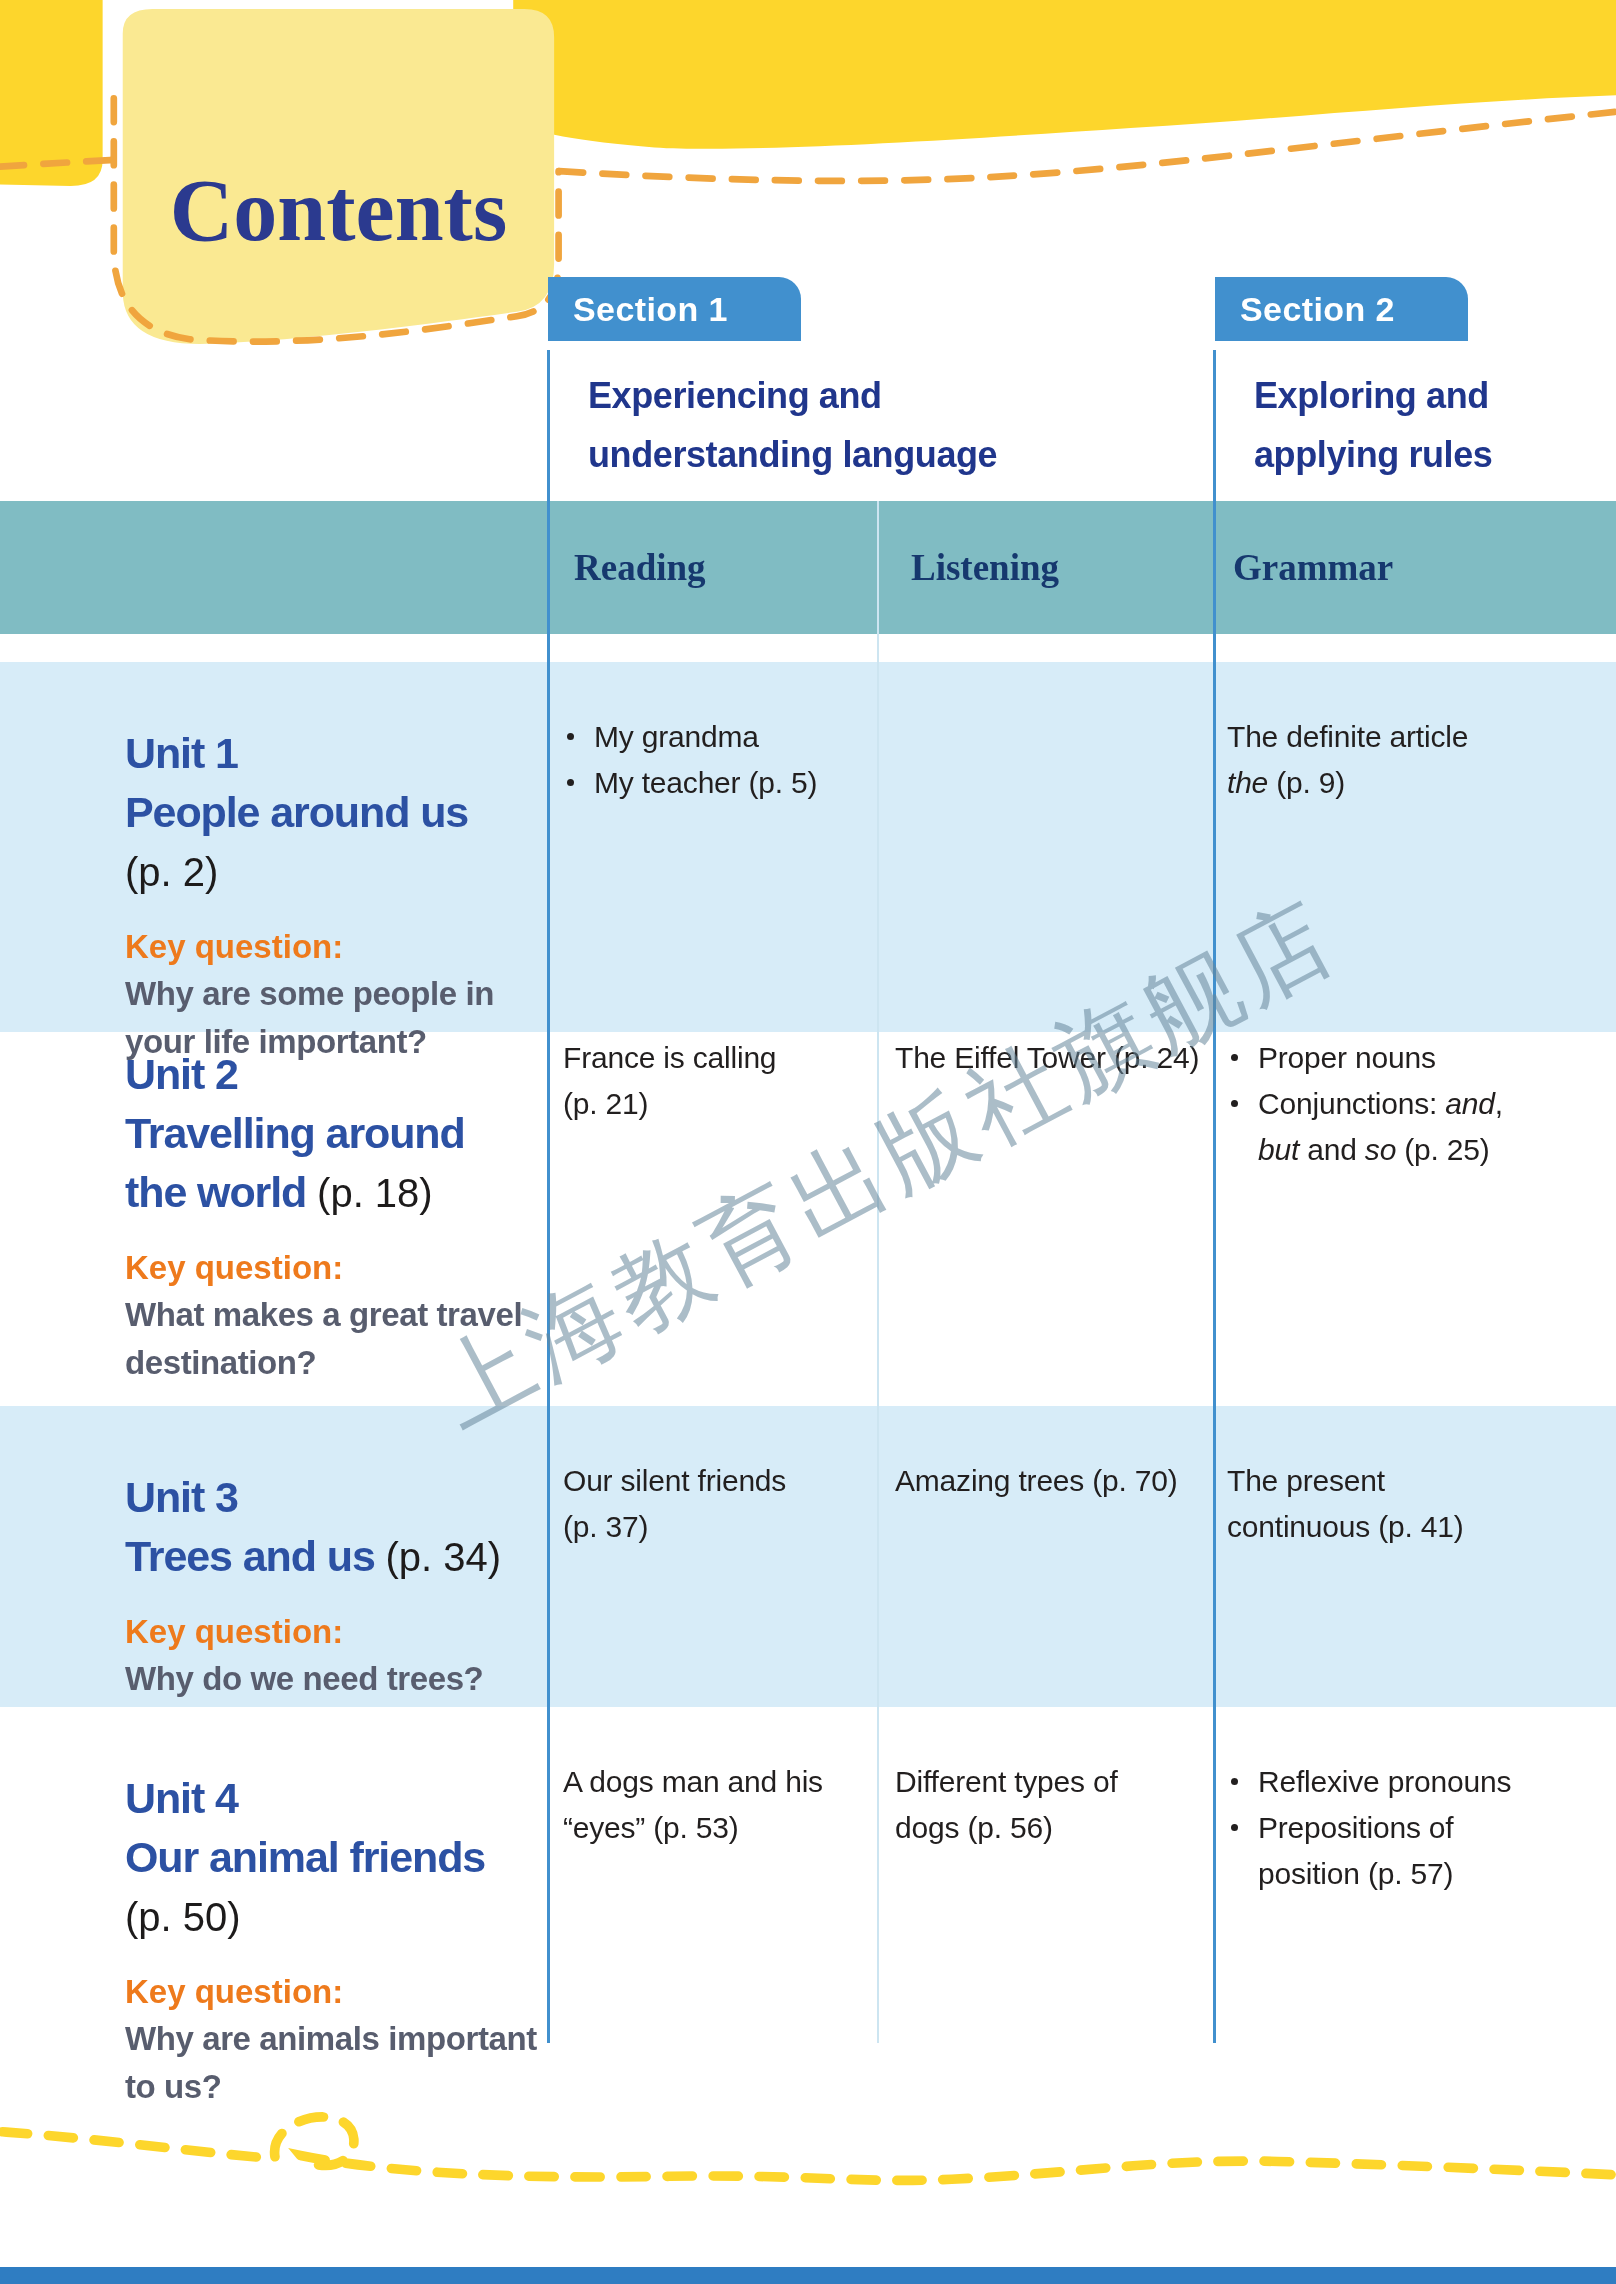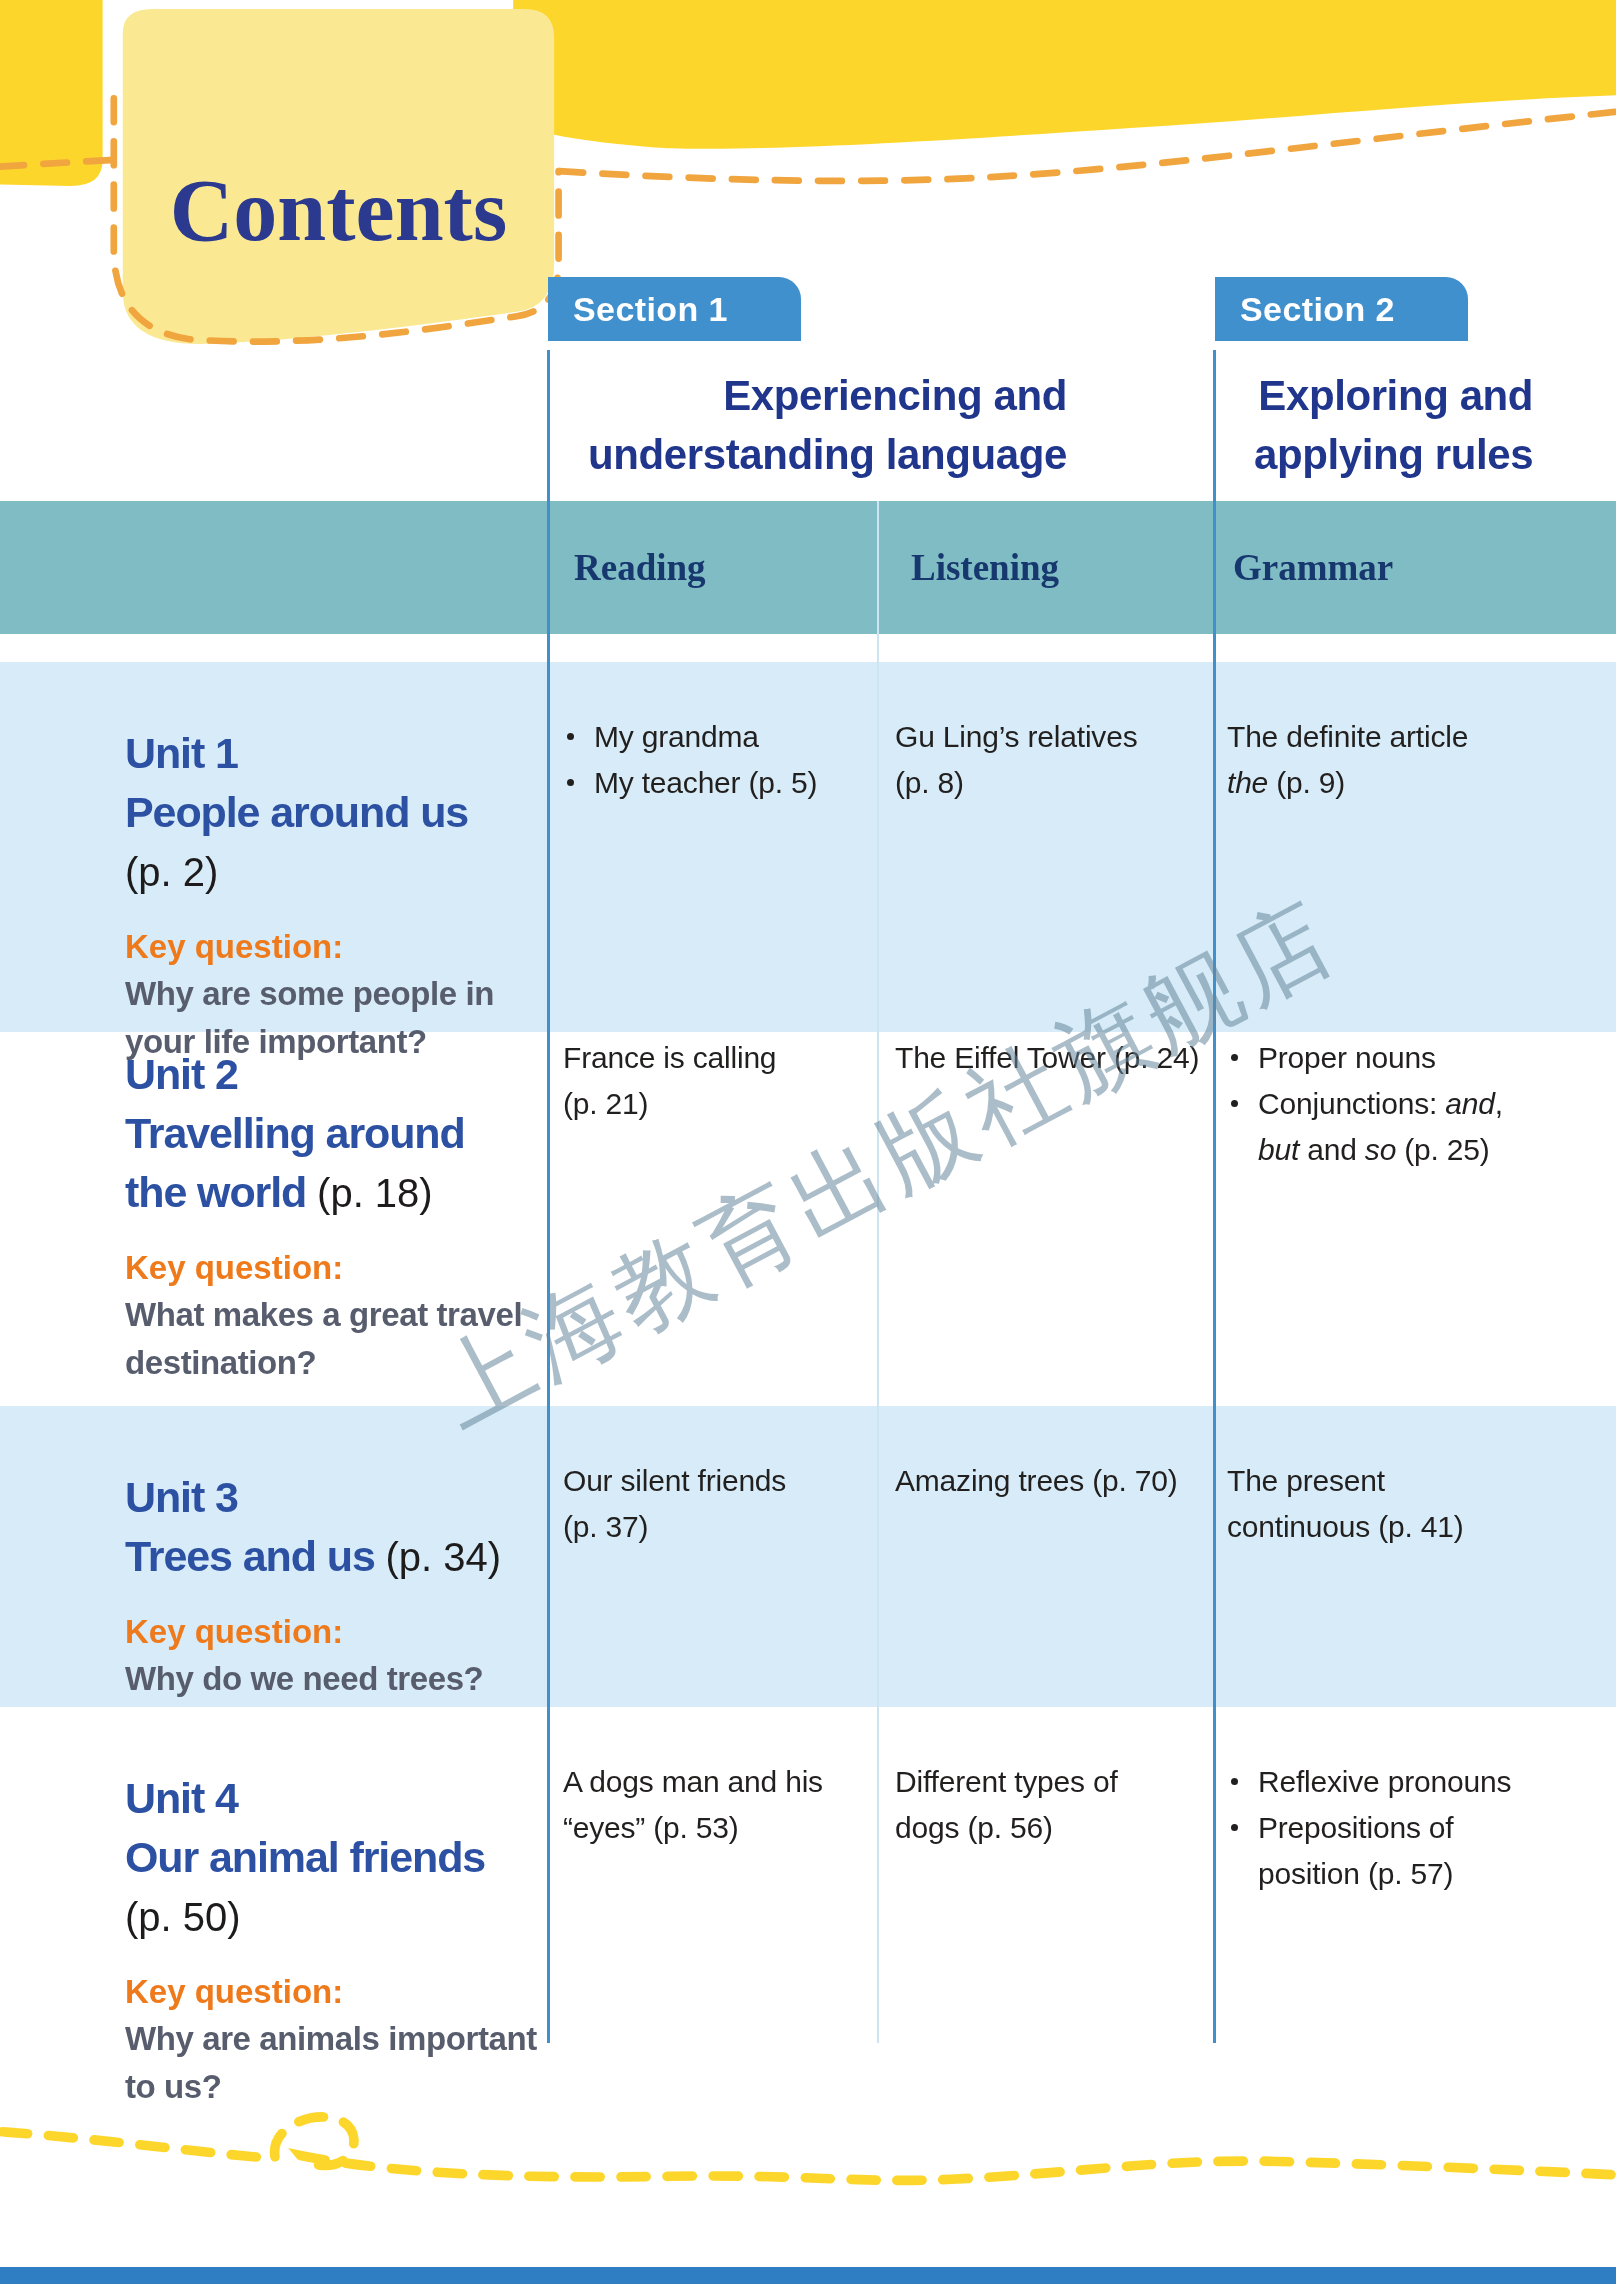--- a/index.html
+++ b/index.html
@@ -10,22 +10,22 @@
 
   
   .contents-title{position:absolute;left:123px;top:160px;width:431px;text-align:center;
     font-family:"Liberation Serif",serif;font-weight:bold;font-size:88px;color:#2b3a8f;}
 
   
   .secbox{position:absolute;top:277px;height:64px;width:253px;background:#4190ce;
     border-radius:0 22px 0 0;color:#ffffff;font-weight:bold;font-size:34px;
     display:flex;align-items:center;padding-left:25px;box-sizing:border-box;letter-spacing:0.4px;}
   .secbox.s1{left:548px;} .secbox.s2{left:1215px;}
-  .subtitle{position:absolute;top:366px;font-size:42px;font-weight:bold;color:#20368c;
-    line-height:59px;letter-spacing:-0.4px;text-align:right;}
+  .subtitle{position:absolute;top:366px;font-size:36px;font-weight:bold;color:#20368c;
+    line-height:59px;letter-spacing:-0.4px;}
   .subtitle.s1{left:588px;} .subtitle.s2{left:1254px;}
 
   
   .band{position:absolute;left:0;top:501px;width:1617px;height:133px;background:#80bcc3;}
   .colhead{position:absolute;top:501px;height:133px;display:flex;align-items:center;
     font-family:"Liberation Serif",serif;font-weight:bold;font-size:37px;color:#16386e;}
   .colhead.reading{left:574px;} .colhead.listening{left:911px;} .colhead.grammar{left:1233px;}
 
   
   .vline{position:absolute;width:3px;background:#4190ce;top:350px;height:1693px;}
@@ -110,26 +110,20 @@
         </div>
     </div>
     <div class="cell c-reading">
         <div class="item bul">
           <div class="line"><span>My grandma</span></div>
         </div>
         <div class="item bul">
           <div class="line"><span>My teacher (p. 5)</span></div>
         </div>
       </div>
-    <div class="cell c-listening">
-        <div class="item">
-          <div class="line"><span>Gu Ling’s relatives</span></div>
-          <div class="line"><span>(p. 8)</span></div>
-        </div>
-      </div>
     <div class="cell c-grammar">
         <div class="item">
           <div class="line"><span>The definite article</span></div>
           <div class="line"><span class="it">the</span><span> (p. 9)</span></div>
         </div>
       </div>
   </div>
 
   <div class="row r2">
     <div class="unit-info">

